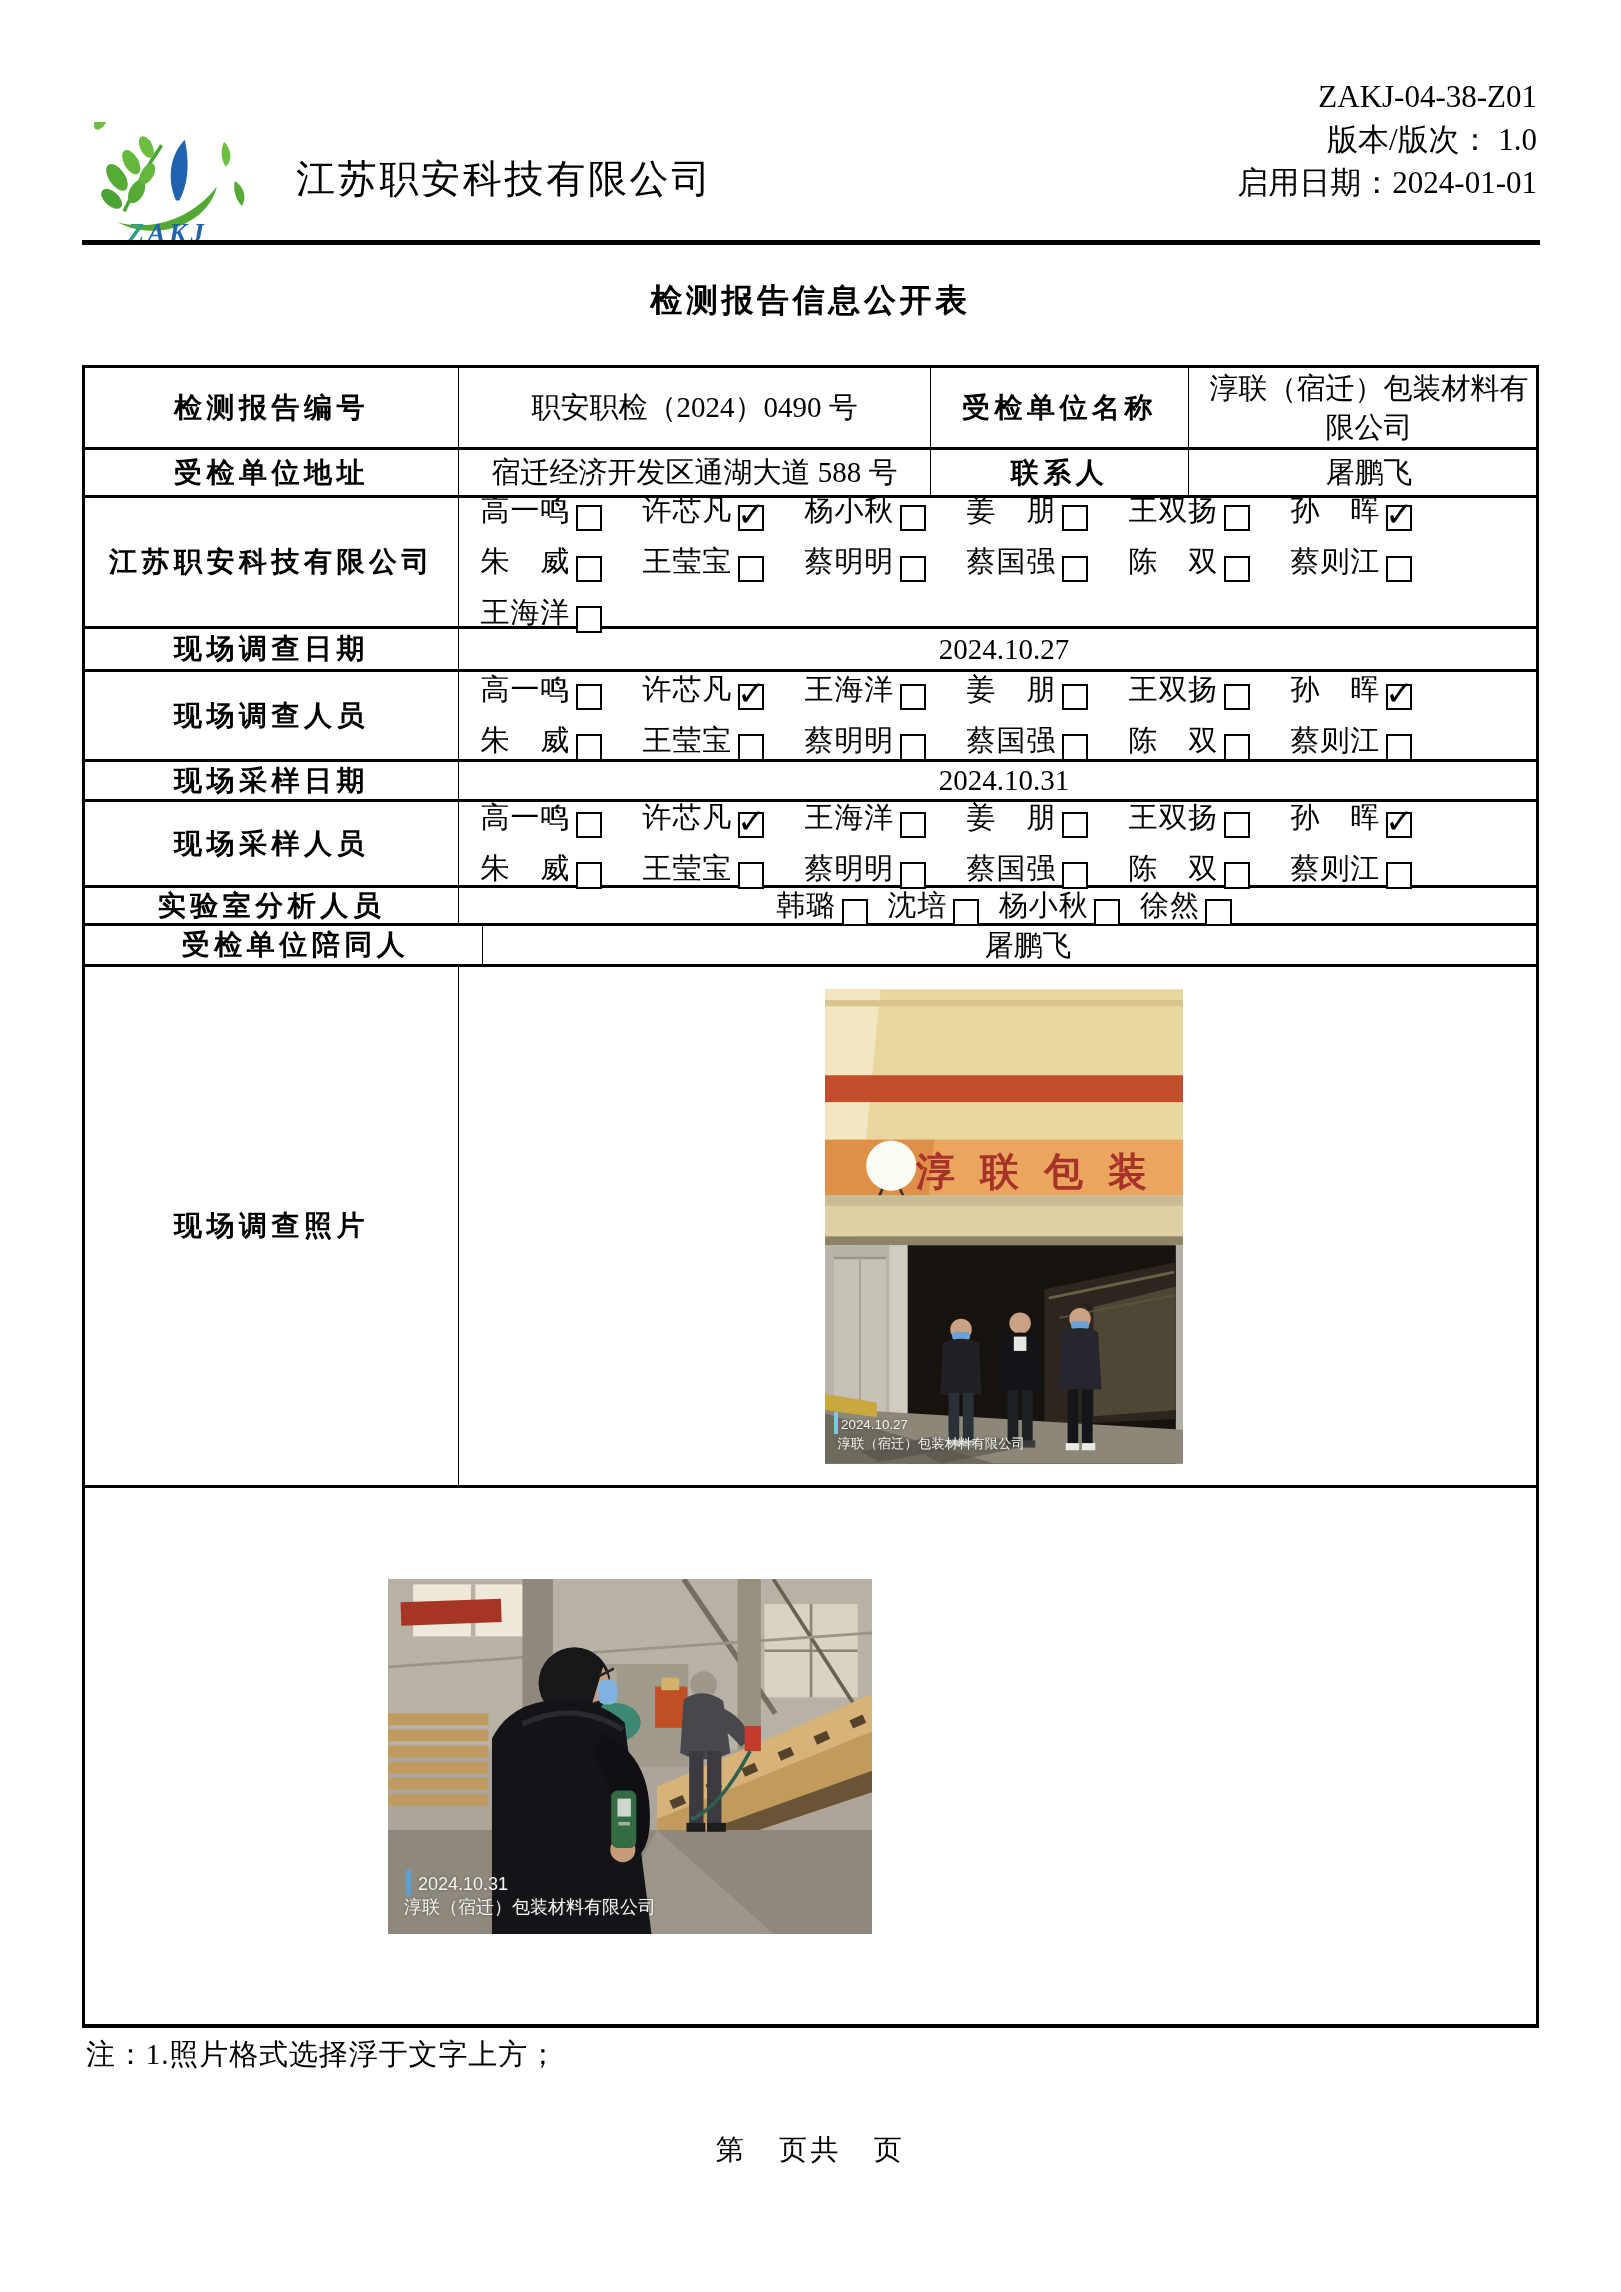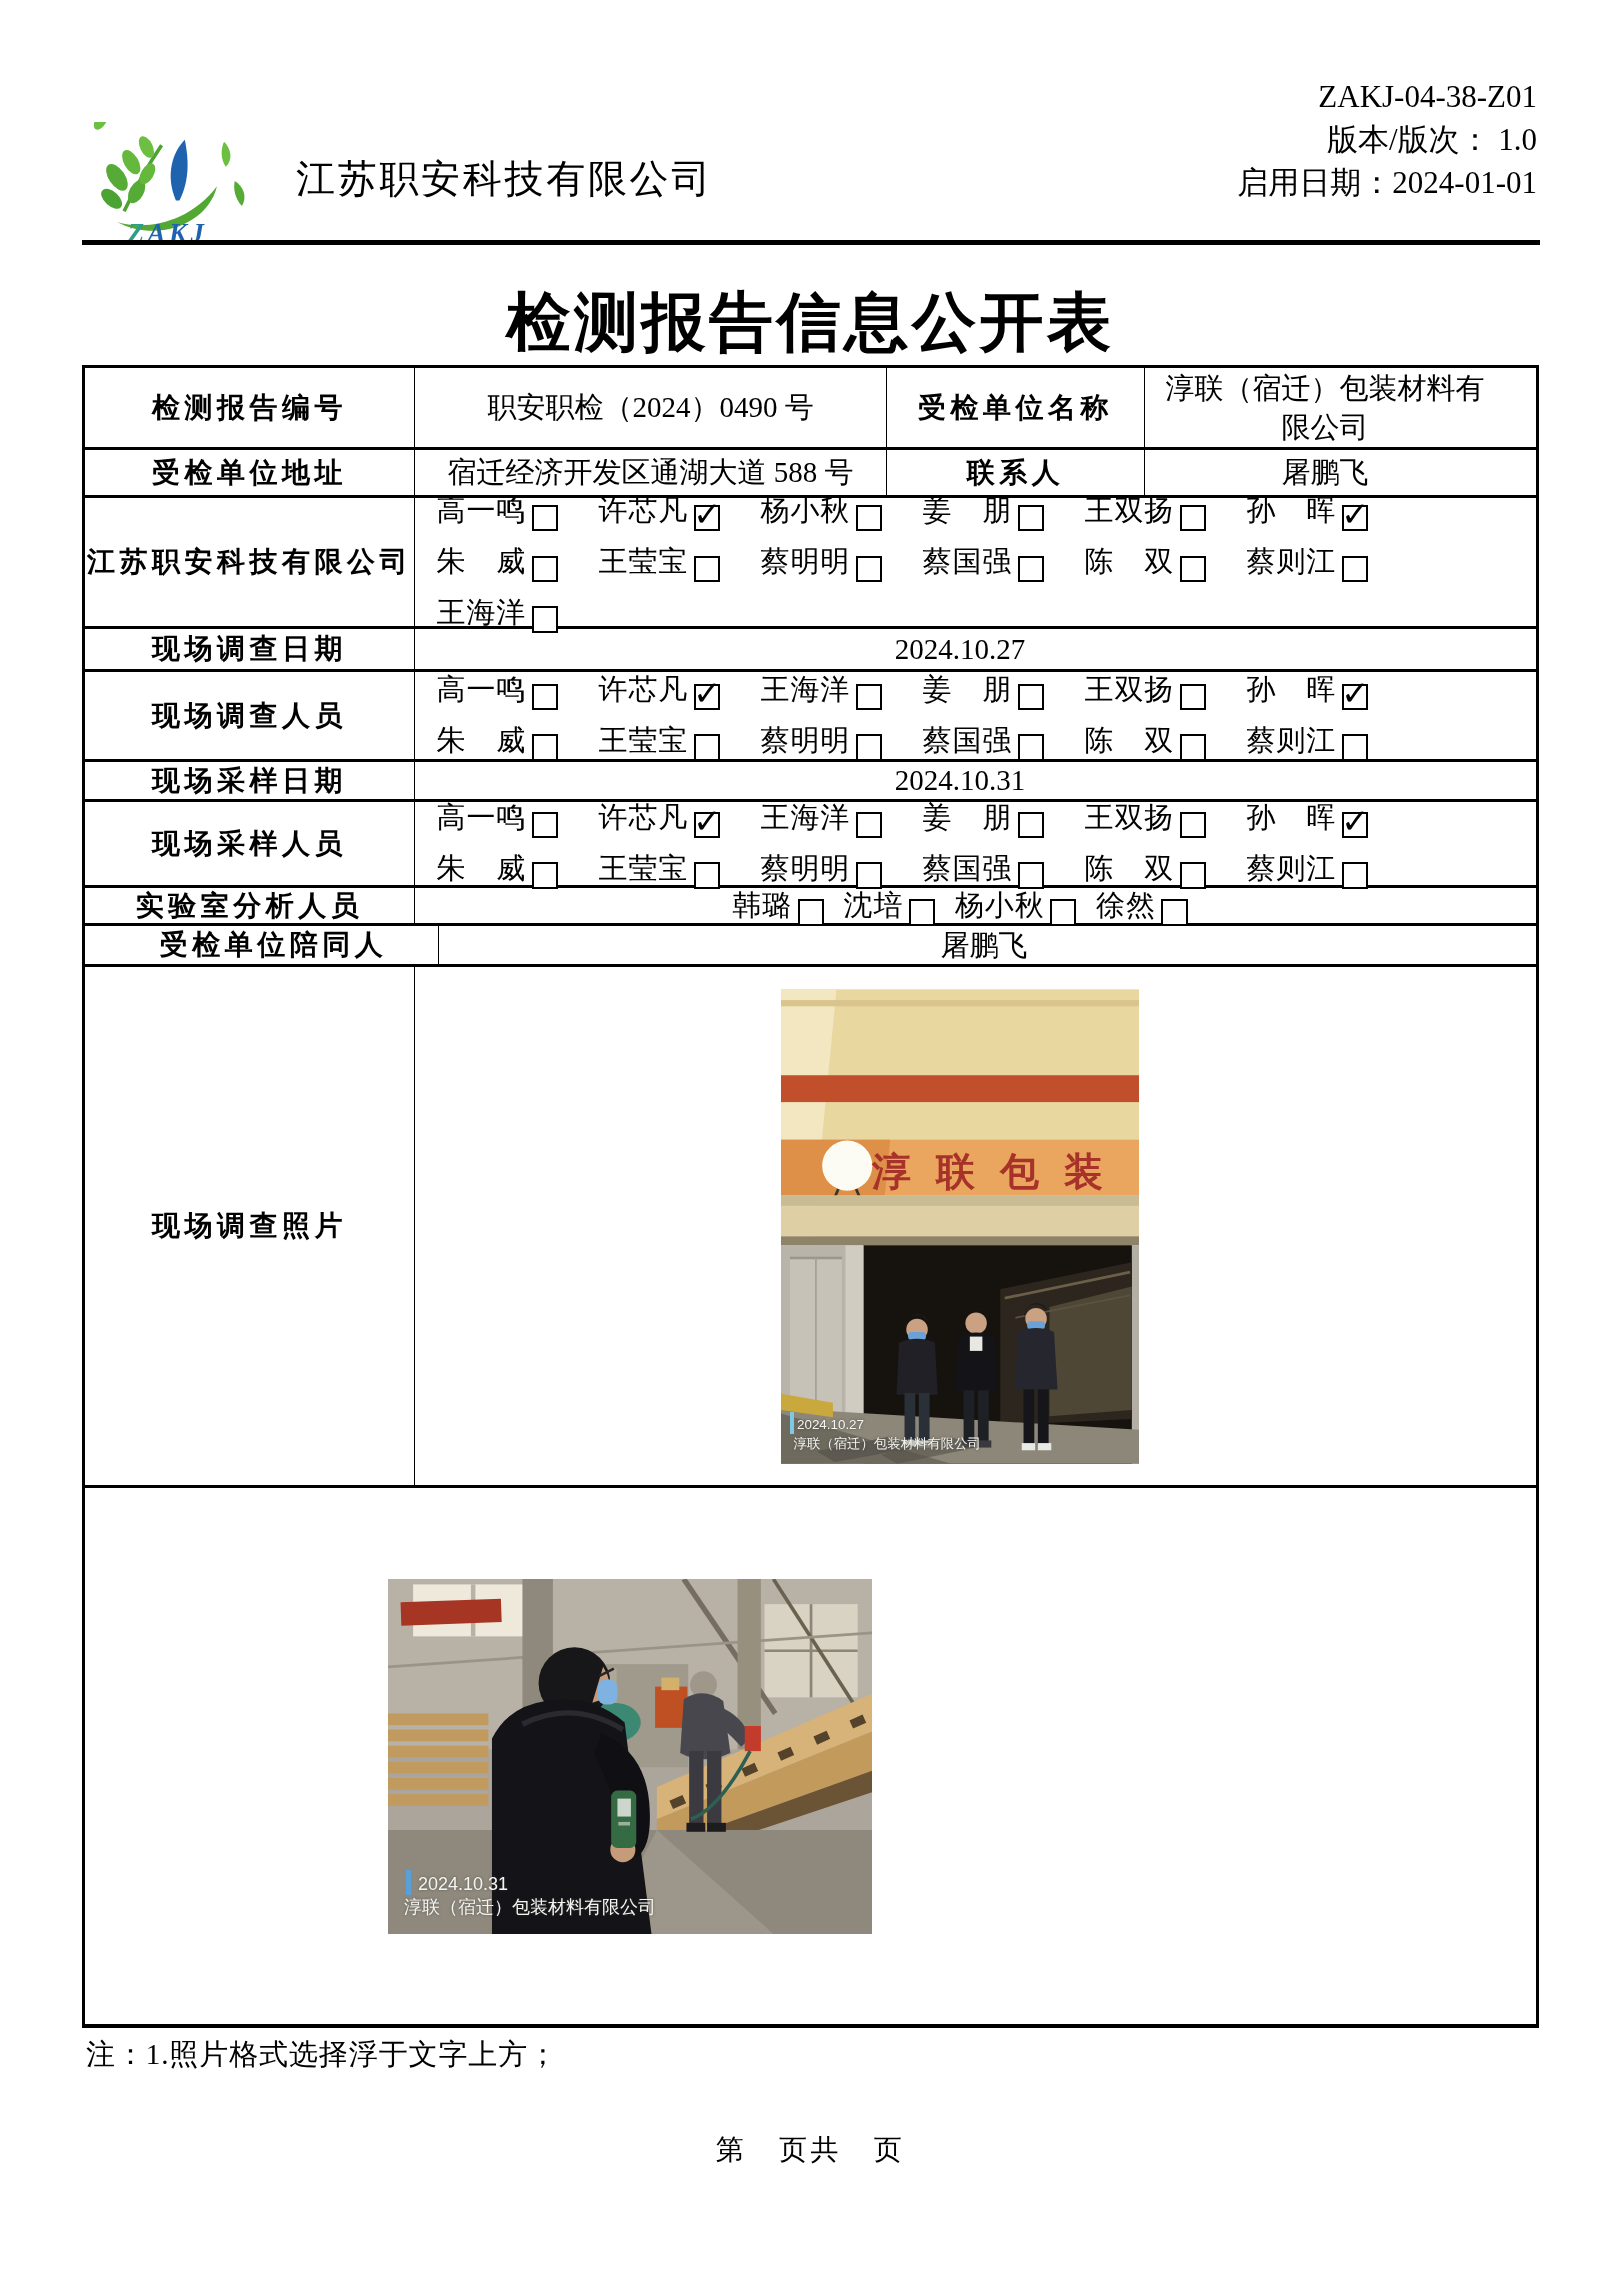--- a/index.html
+++ b/index.html
@@ -19,38 +19,38 @@
   }
   .doc-meta{
     position:absolute;right:84px;top:75px;
     text-align:right;font-size:31px;line-height:43px;
   }
   .header-rule{
     position:absolute;left:82px;top:240px;width:1458px;height:4.5px;background:#000;
   }
   .doc-title{
     position:absolute;left:0;top:279px;width:100%;
-    text-align:center;font-size:64px;font-weight:bold;letter-spacing:3.6px;
+    text-align:center;font-size:32px;font-weight:bold;letter-spacing:3.6px;
     font-family:"Liberation Serif","DejaVu Serif",serif;
   }
   
   .report-table{
     position:absolute;left:82px;top:365px;width:1457px;
     border:3.6px solid #000;border-bottom-width:4.5px;
     box-sizing:border-box;
   }
   .tr{display:flex;border-bottom:3.6px solid #000;box-sizing:border-box;}
   .tr:last-child{border-bottom:none;}
   .td{
     box-sizing:border-box;border-right:1.8px solid #000;
     display:flex;align-items:center;justify-content:center;
     font-size:29px;text-align:center;
   }
   .td:last-child{border-right:none;}
-  .w1{width:330px;flex:none;}
+  .w1{width:374px;flex:none;}
   .w2{width:472px;flex:none;}
   .w3{width:258px;flex:none;}
   .w4{width:360px;flex:none;}
   .wmerge{width:1090px;flex:none;}
   .h1{height:82px;}  .h2{height:48px;}  .h3{height:131px;}
   .h4{height:43px;}  .h5{height:90px;} .h6{height:40px;}
   .h7{height:86px;}  .h8{height:38px;}  .h9{height:41px;padding-left:24px;}
   .h10{height:521px;}.h11{height:536px;}
   .lbl{
     font-family:"Liberation Sans","DejaVu Sans",sans-serif;

